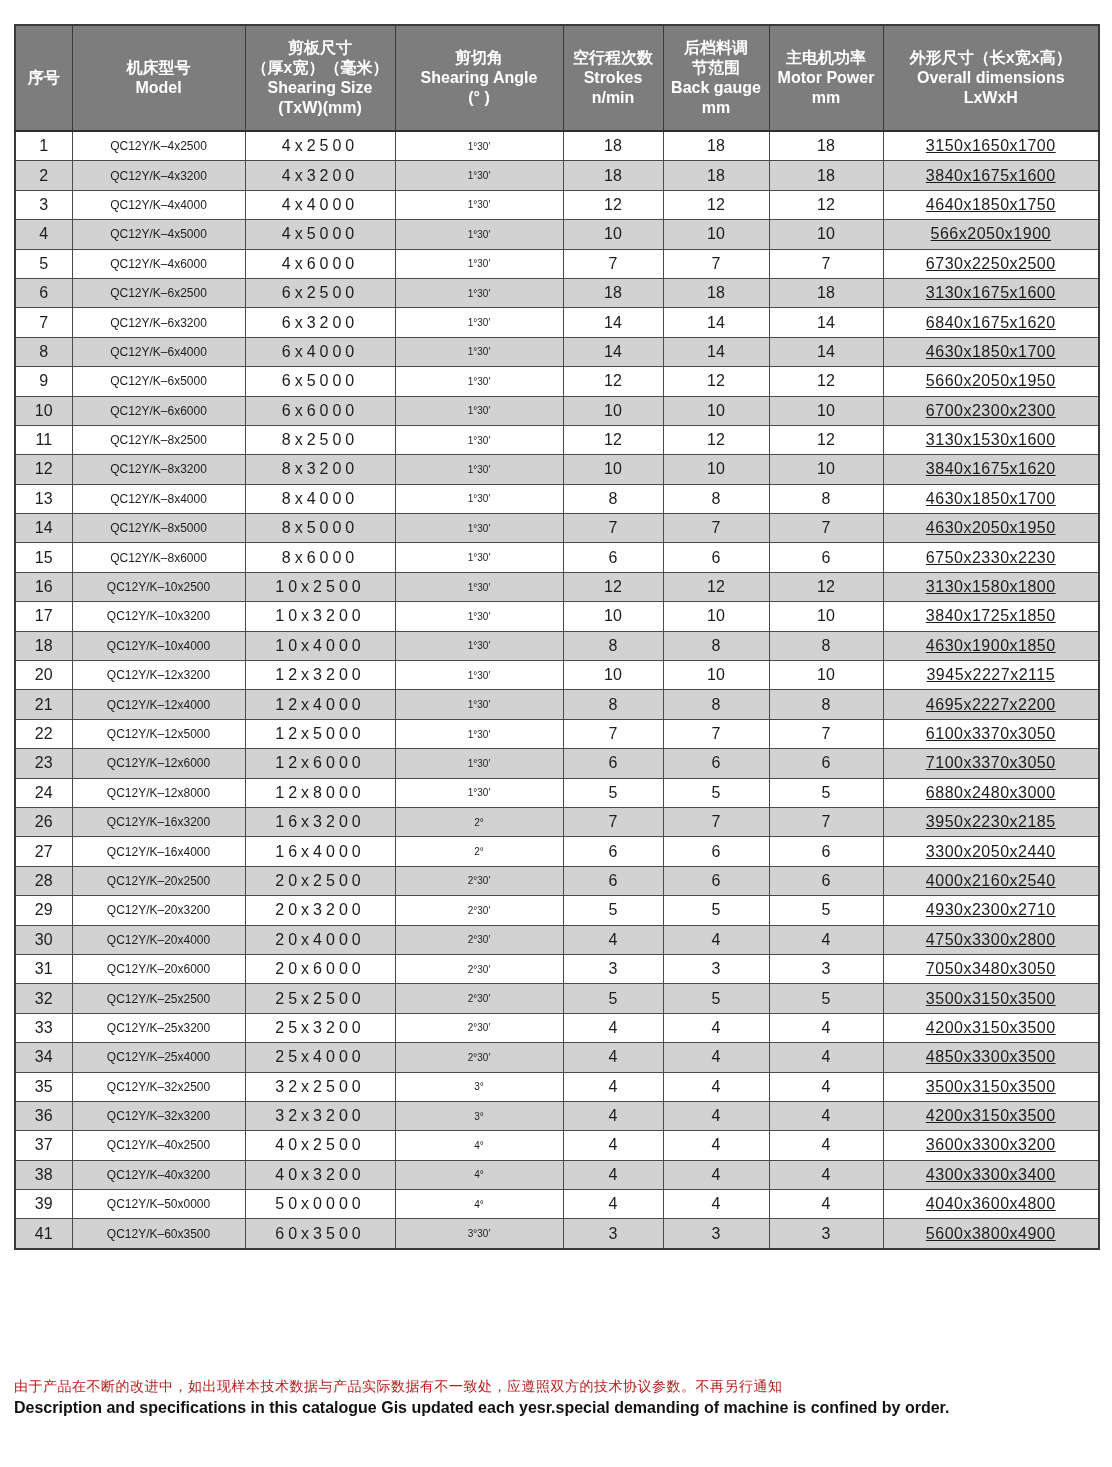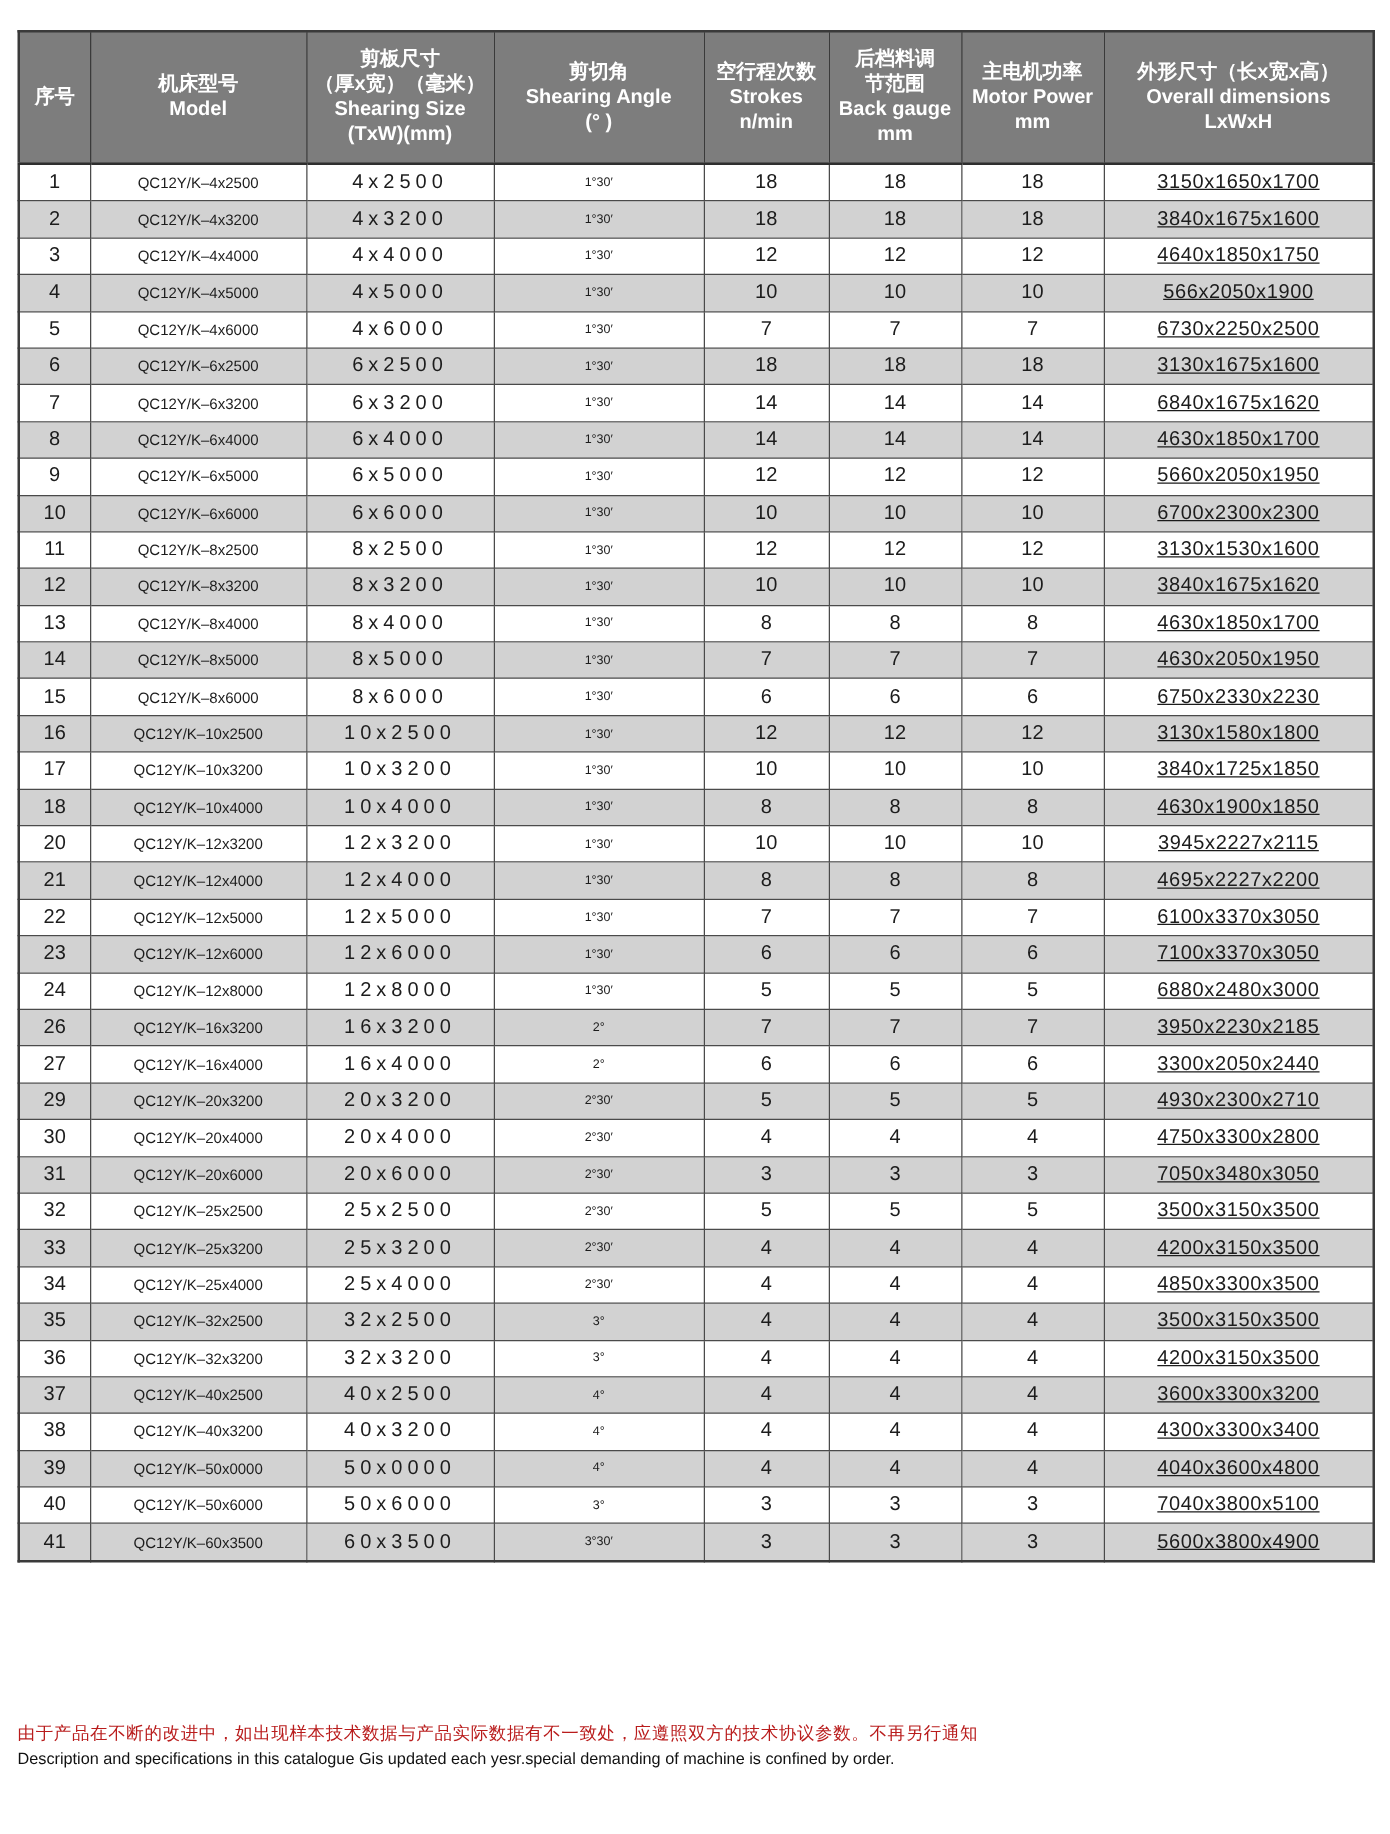--- a/index.html
+++ b/index.html
@@ -50,21 +50,21 @@
   tbody td.c3{letter-spacing:4px;}
   tbody td.c4{font-size:10px;}
   tbody td.c8{letter-spacing:0.5px;text-decoration:underline;}
   .footer{
     position:absolute;left:14px;top:1378px;width:1084px;
   }
   .footer .zh{
     font-size:14px;color:#b91c1c;letter-spacing:0.5px;margin:0 0 3px 0;
   }
   .footer .en{
-    font-size:13px;font-weight:normal;color:#111;margin:0;
+    font-size:16px;font-weight:bold;color:#111;margin:0;
   }
 </style>
 </head>
 <body>
 
 <div class="page">
 
   <table class="spec">
     <colgroup>
       <col class="w1">
@@ -364,20 +364,30 @@
           <td class="c1">27</td>
           <td class="c2">QC12Y/K–16x4000</td>
           <td class="c3">16x4000</td>
           <td class="c4">2°</td>
           <td class="c5">6</td>
           <td class="c6">6</td>
           <td class="c7">6</td>
           <td class="c8">3300x2050x2440</td>
         </tr>
         <tr>
+          <td class="c1">28</td>
+          <td class="c2">QC12Y/K–20x2500</td>
+          <td class="c3">20x2500</td>
+          <td class="c4">2°30′</td>
+          <td class="c5">6</td>
+          <td class="c6">6</td>
+          <td class="c7">6</td>
+          <td class="c8">4000x2160x2540</td>
+        </tr>
+        <tr>
           <td class="c1">29</td>
           <td class="c2">QC12Y/K–20x3200</td>
           <td class="c3">20x3200</td>
           <td class="c4">2°30′</td>
           <td class="c5">5</td>
           <td class="c6">5</td>
           <td class="c7">5</td>
           <td class="c8">4930x2300x2710</td>
         </tr>
         <tr>
@@ -472,30 +482,20 @@
         </tr>
         <tr>
           <td class="c1">39</td>
           <td class="c2">QC12Y/K–50x0000</td>
           <td class="c3">50x0000</td>
           <td class="c4">4°</td>
           <td class="c5">4</td>
           <td class="c6">4</td>
           <td class="c7">4</td>
           <td class="c8">4040x3600x4800</td>
-        </tr>
-        <tr>
-          <td class="c1">40</td>
-          <td class="c2">QC12Y/K–50x6000</td>
-          <td class="c3">50x6000</td>
-          <td class="c4">3°</td>
-          <td class="c5">3</td>
-          <td class="c6">3</td>
-          <td class="c7">3</td>
-          <td class="c8">7040x3800x5100</td>
         </tr>
         <tr>
           <td class="c1">41</td>
           <td class="c2">QC12Y/K–60x3500</td>
           <td class="c3">60x3500</td>
           <td class="c4">3°30′</td>
           <td class="c5">3</td>
           <td class="c6">3</td>
           <td class="c7">3</td>
           <td class="c8">5600x3800x4900</td>

